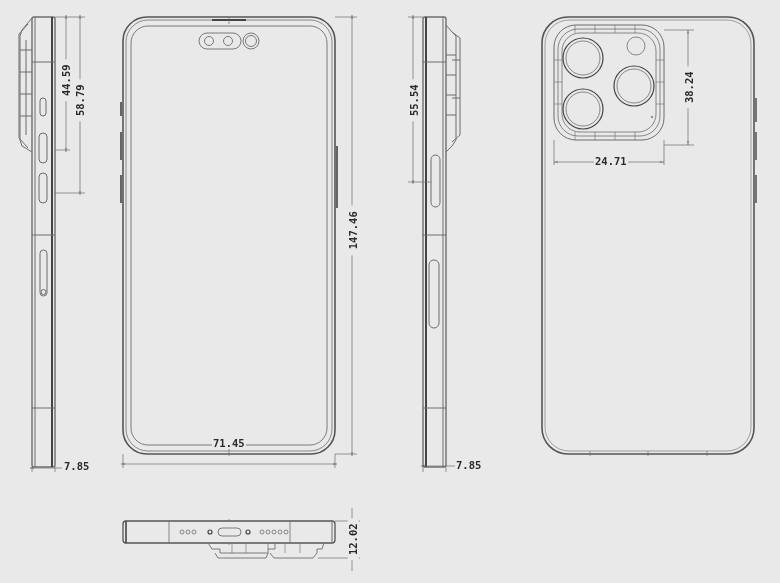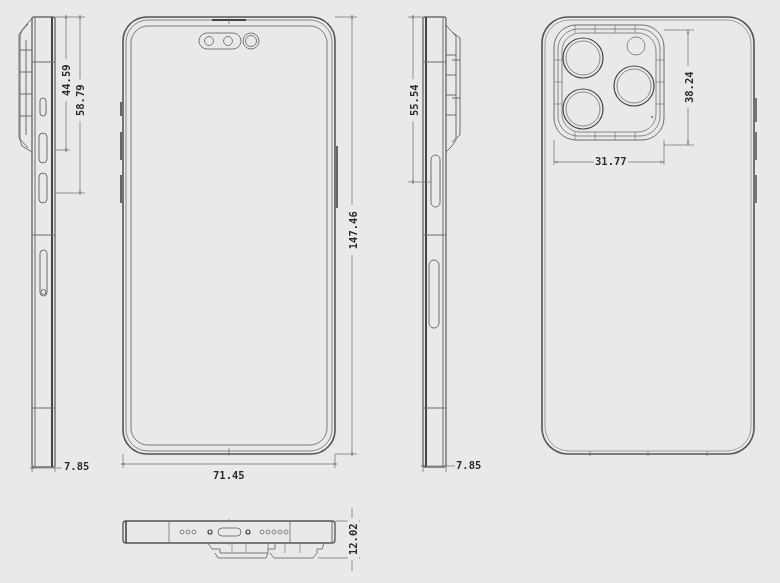--- a/index.html
+++ b/index.html
@@ -212,23 +212,23 @@
       <line x1="352" y1="508" x2="352" y2="521" stroke-width="0.7" marker-end="url(#arr)"></line>
       <line x1="352" y1="571" x2="352" y2="558" stroke-width="0.7" marker-end="url(#arr)"></line>
       <line x1="352" y1="521" x2="352" y2="558" stroke-width="0.7"></line>
     </g>
   </svg>
 
   <div class="dim-label rot" style="left:45px; top:75px; width:40px; text-align:center;">44.59</div>
   <div class="dim-label rot" style="left:59px; top:95px; width:40px; text-align:center;">58.79</div>
   <div class="dim-label" style="left:63px; top:461px;">7.85</div>
 
-  <div class="dim-label" style="left:212px; top:470px;">71.45</div>
+  <div class="dim-label" style="left:212px; top:438px;">71.45</div>
   <div class="dim-label rot" style="left:328px; top:225px; width:48px; text-align:center;">147.46</div>
 
   <div class="dim-label rot" style="left:393px; top:95px; width:40px; text-align:center;">55.54</div>
   <div class="dim-label" style="left:455px; top:460px;">7.85</div>
 
-  <div class="dim-label" style="left:594px; top:156px;">31.77</div>
+  <div class="dim-label" style="left:594px; top:156px;">24.71</div>
   <div class="dim-label rot" style="left:668px; top:82px; width:40px; text-align:center;">38.24</div>
 
   <div class="dim-label rot" style="left:332px; top:534px; width:40px; text-align:center;">12.02</div>
 </div>
 
 </body></html>

